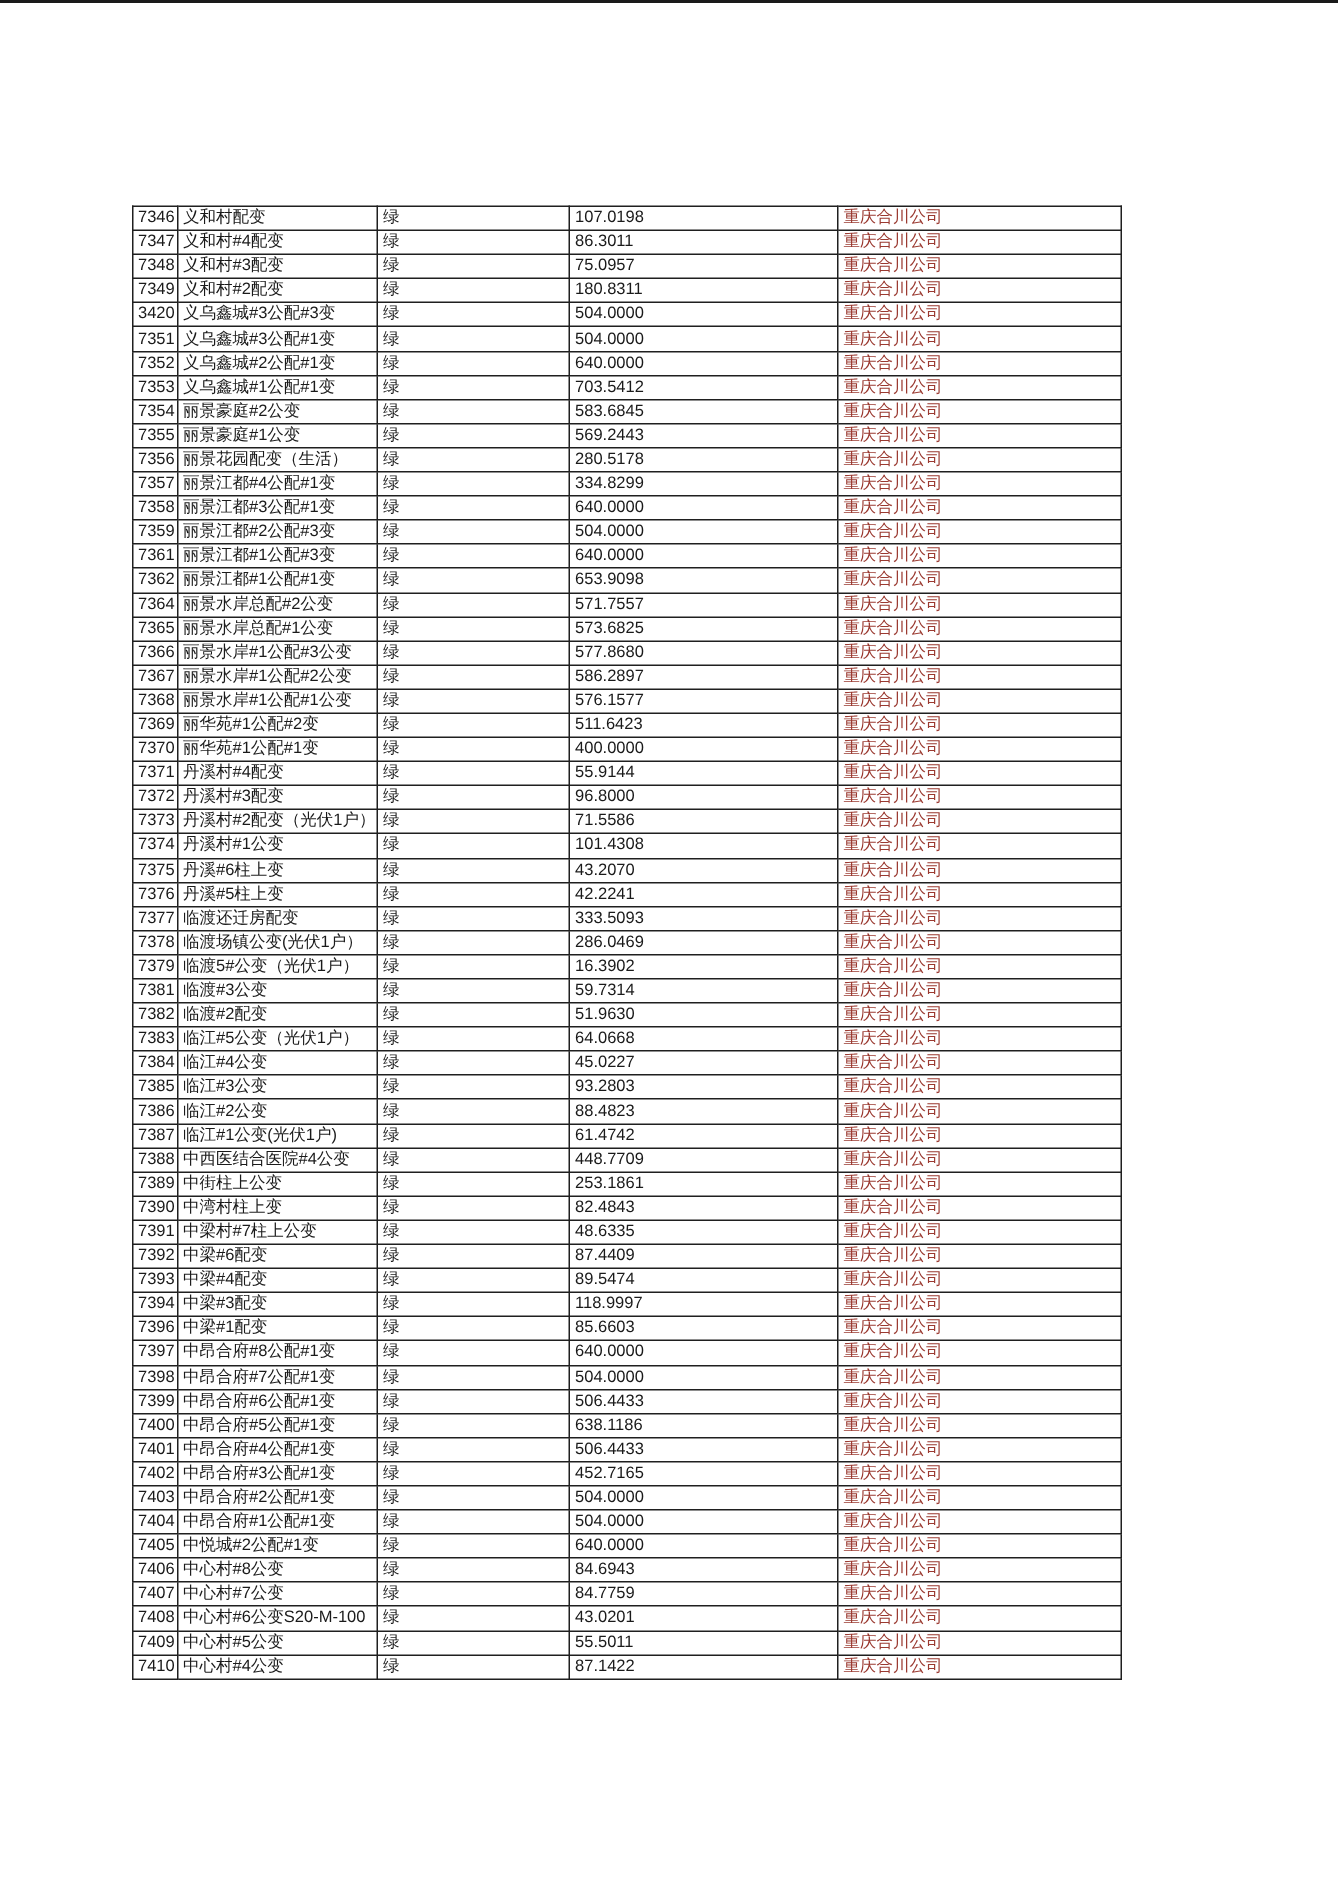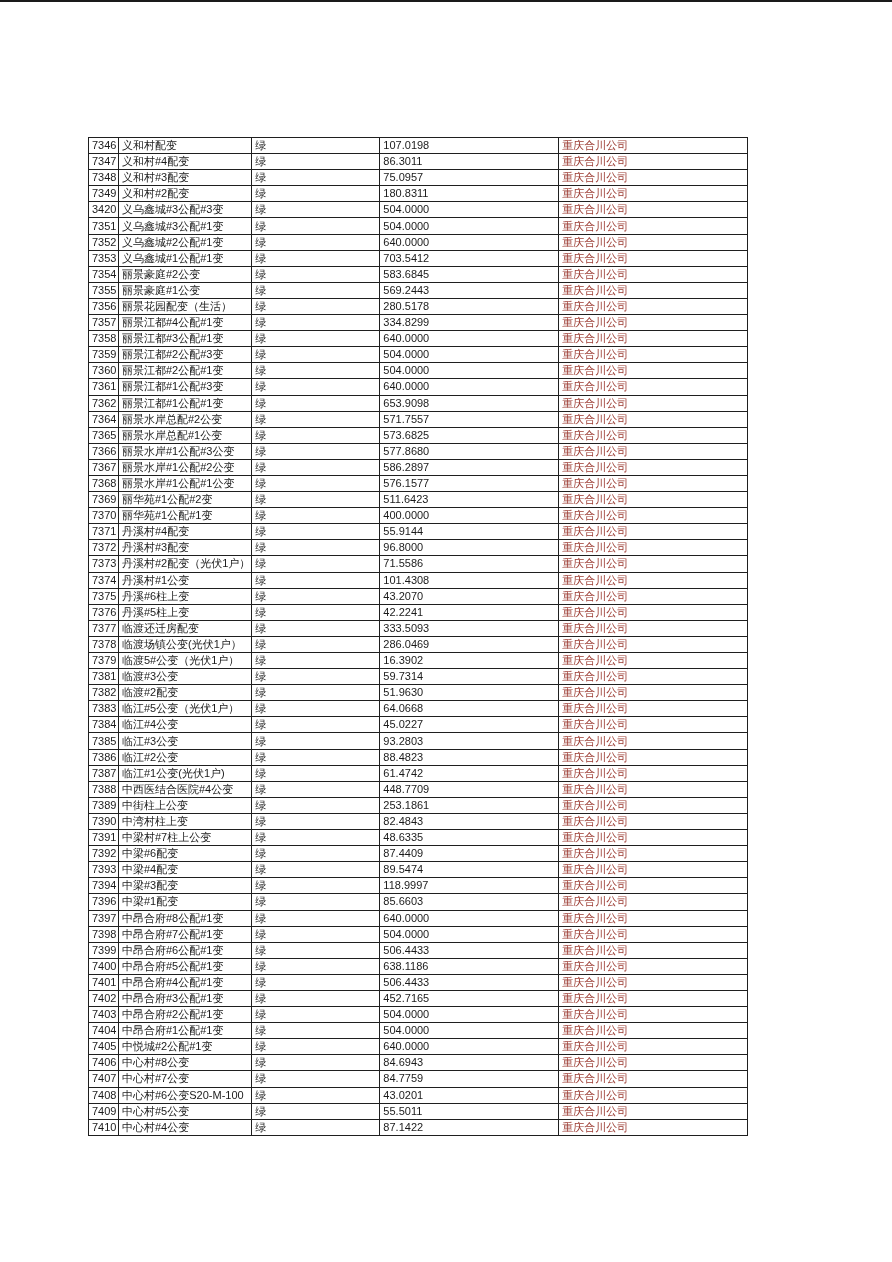--- a/index.html
+++ b/index.html
@@ -157,27 +157,20 @@
         <td class="company">重庆合川公司</td>
       </tr>
       <tr>
         <td>7359</td>
         <td>丽景江都#2公配#3变</td>
         <td>绿</td>
         <td>504.0000</td>
         <td class="company">重庆合川公司</td>
       </tr>
       <tr>
-        <td>7360</td>
-        <td>丽景江都#2公配#1变</td>
-        <td>绿</td>
-        <td>504.0000</td>
-        <td class="company">重庆合川公司</td>
-      </tr>
-      <tr>
         <td>7361</td>
         <td>丽景江都#1公配#3变</td>
         <td>绿</td>
         <td>640.0000</td>
         <td class="company">重庆合川公司</td>
       </tr>
       <tr>
         <td>7362</td>
         <td>丽景江都#1公配#1变</td>
         <td>绿</td>

